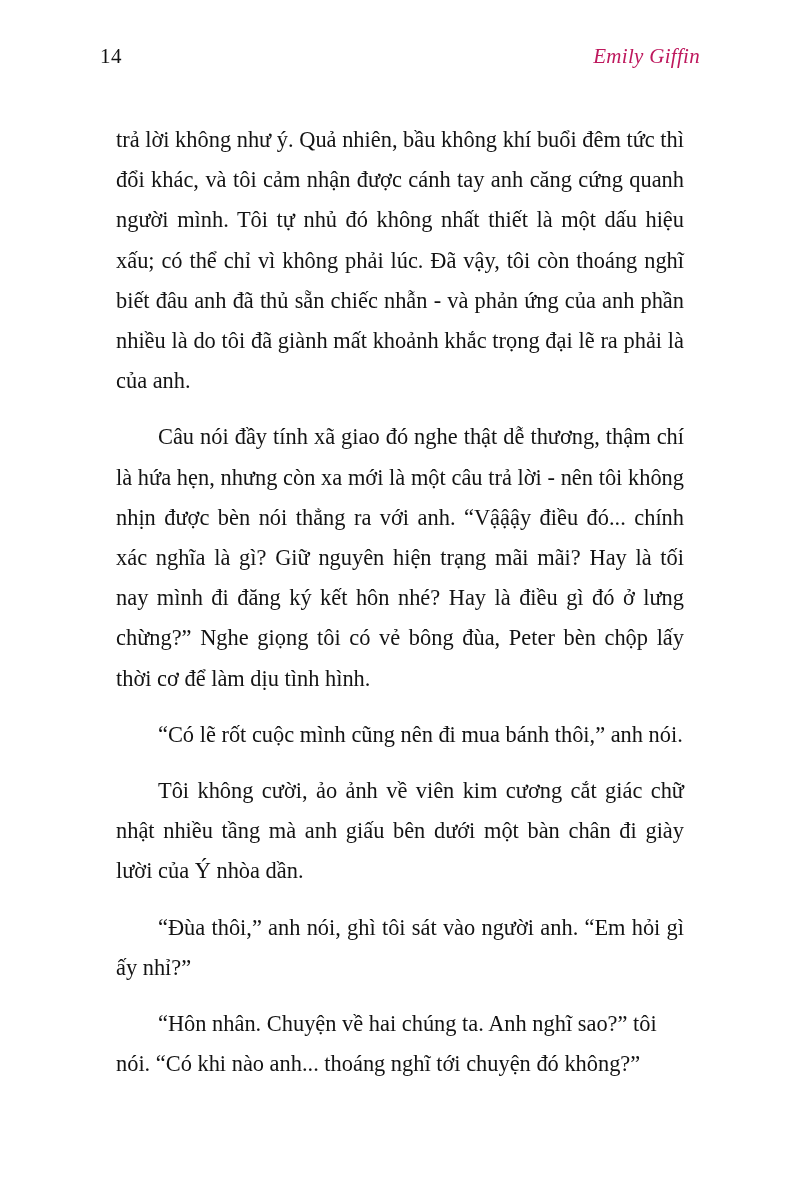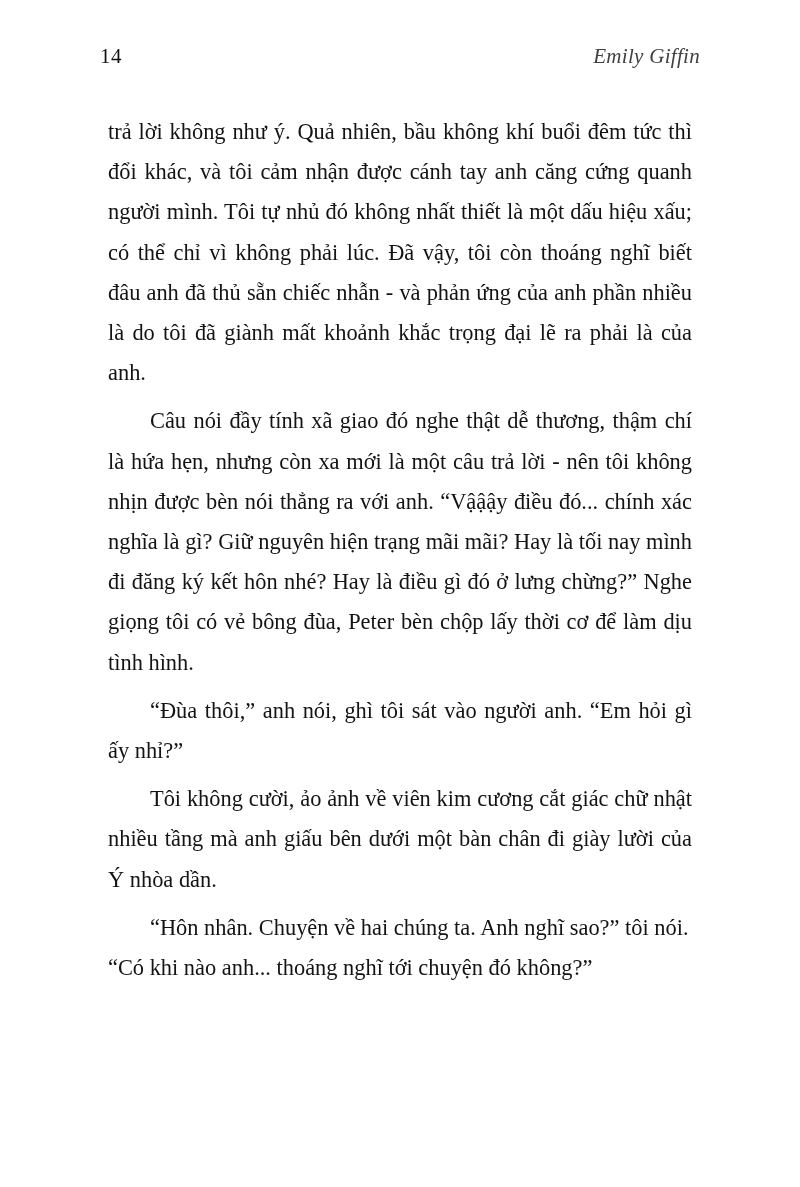--- a/index.html
+++ b/index.html
@@ -34,31 +34,31 @@
   .folio {
     font-family: "Liberation Serif", serif;
     font-size: 21px;
     letter-spacing: 0.5px;
     color: #111111;
   }
   .book-author {
     font-family: "Liberation Serif", serif;
     font-size: 21px;
     font-style: italic;
-    color: #404040;
+    color: #be185d;
     letter-spacing: 0.3px;
   }
   .body-text {
     position: absolute;
     top: 104px;
     left: 100px;
     width: 600px;
   }
   .body-text p {
-    margin: 8px;
+    margin: 16px;
     font-family: "Liberation Serif", serif;
     font-size: 22.4px;
     line-height: 40.2px;
     text-align: justify;
     text-justify: inter-word;
     color: #131313;
     hyphens: none;
   }
   .body-text p.indent {
     text-indent: 42px;
@@ -80,21 +80,22 @@
   </div>
 
   <div class="body-text">
 
     <p class="">trả lời không như ý. Quả nhiên, bầu không khí buổi đêm tức thì đổi khác, và tôi cảm nhận được cánh tay anh căng cứng quanh người mình. Tôi tự nhủ đó không nhất thiết là một dấu hiệu xấu; có thể chỉ vì không phải lúc. Đã vậy, tôi còn thoáng nghĩ biết đâu anh đã thủ sẵn chiếc nhẫn - và phản ứng của anh phần nhiều là do tôi đã giành mất khoảnh khắc trọng đại lẽ ra phải là của anh.</p>
 
 
 
     <p class="indent"><span>Câu nói đầy tính xã giao đó nghe thật dễ thương, thậm chí là hứa hẹn, nhưng còn xa mới là một câu trả lời - nên tôi không nhịn được bèn nói thẳng ra với anh. “</span><span class="ital">Vậậậy</span><span> điều đó... chính xác nghĩa là gì? Giữ nguyên hiện trạng mãi mãi? Hay là tối nay mình đi đăng ký kết hôn nhé? Hay là điều gì đó ở lưng chừng?” Nghe giọng tôi có vẻ bông đùa, Peter bèn chộp lấy thời cơ để làm dịu tình hình.</span></p>
 
+    <p class="indent">“Có lẽ rốt cuộc mình cũng nên đi mua bánh thôi,” anh nói.</p>
+
+    <p class="indent">Tôi không cười, ảo ảnh về viên kim cương cắt giác chữ nhật nhiều tầng mà anh giấu bên dưới một bàn chân đi giày lười của Ý nhòa dần.</p>
 
     <p class="indent">“Đùa thôi,” anh nói, ghì tôi sát vào người anh. “Em hỏi gì ấy nhỉ?”</p>
-
-    <p class="indent">Tôi không cười, ảo ảnh về viên kim cương cắt giác chữ nhật nhiều tầng mà anh giấu bên dưới một bàn chân đi giày lười của Ý nhòa dần.</p>
 
     <p class="indent last-line-left">“Hôn nhân. Chuyện về hai chúng ta. Anh nghĩ sao?” tôi nói. “Có khi nào anh... thoáng nghĩ tới chuyện đó không?”</p>
 
   </div>
 </div>
 
 </body></html>

